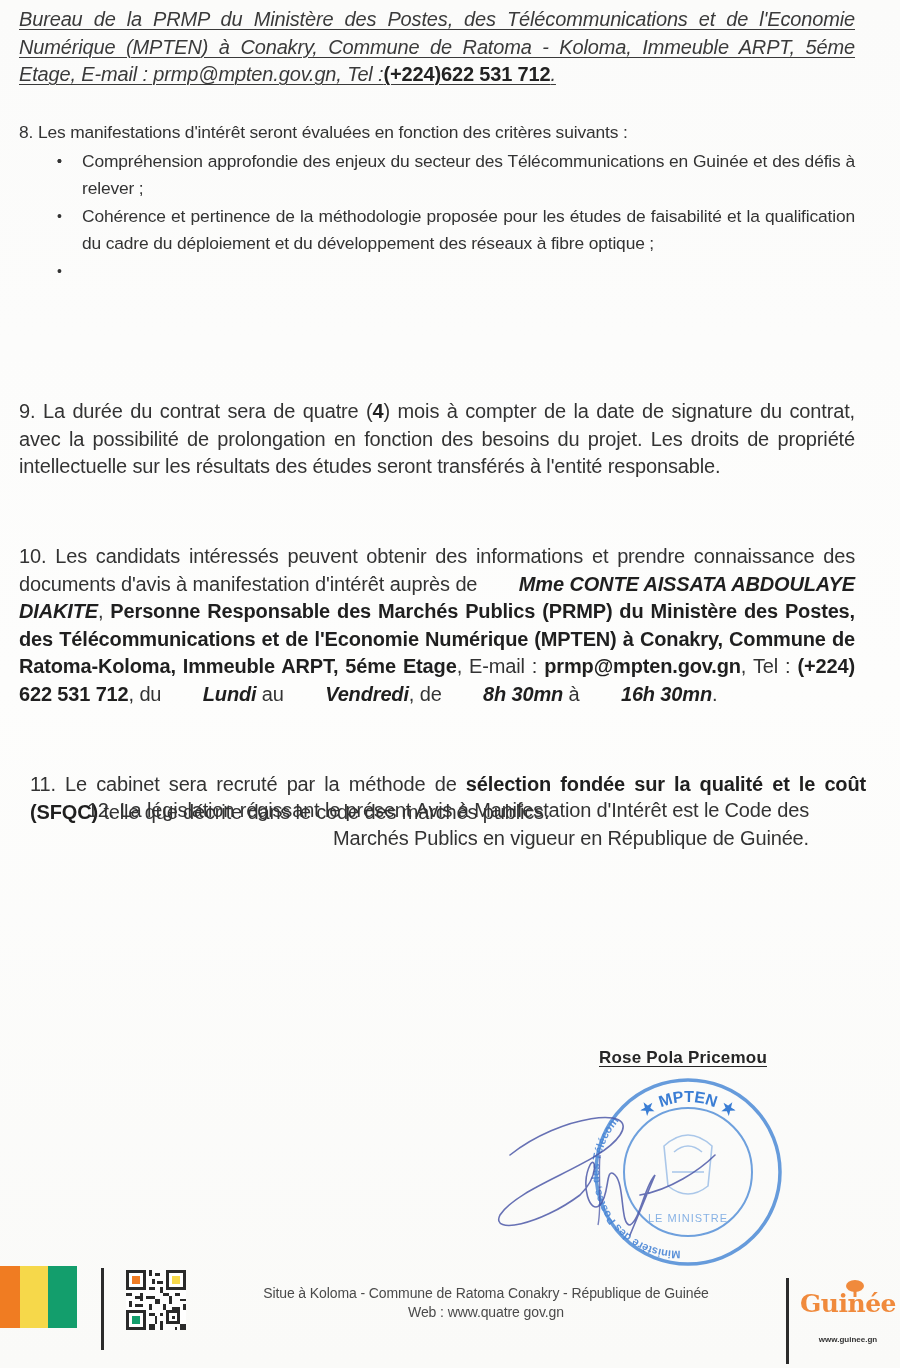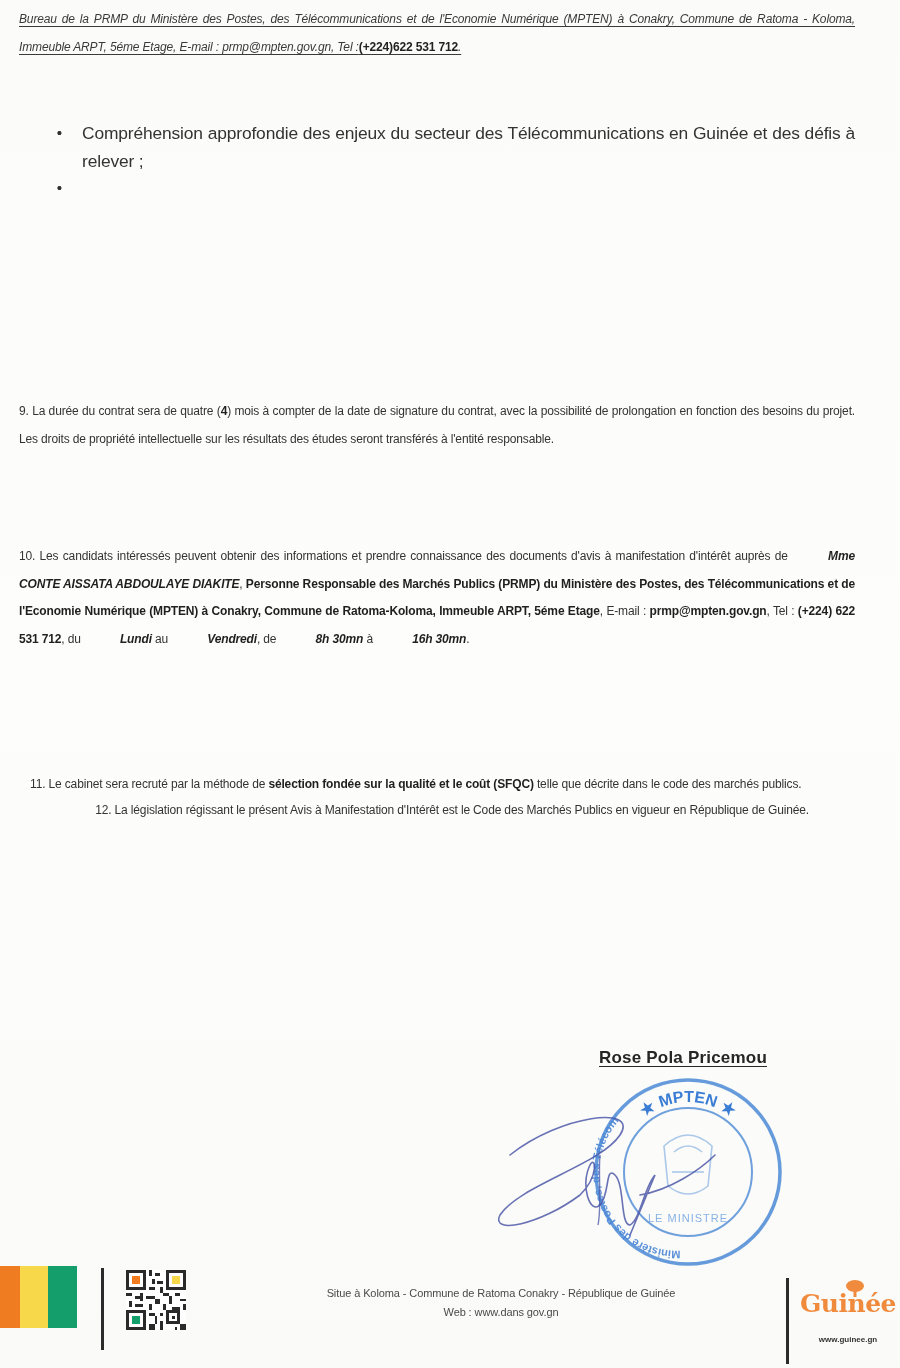--- a/index.html
+++ b/index.html
@@ -17,21 +17,21 @@
     .page {
       position: absolute;
       left: 0; top: 0;
       width: 900px; height: 1368px;
       background: linear-gradient(180deg, #fbfbfa 0%, #fdfdfc 50%, #fafaf8 100%);
     }
     .para {
       position: absolute;
       left: 19px;
       width: 836px;
-      font-size: 12px;
+      font-size: 20px;
       line-height: 27.5px;
       text-align: justify;
       color: #333;
       letter-spacing: -0.15px;
     }
     .para.last-left { text-align-last: left; }
     .intro {
       top: 6px;
       font-style: italic;
       text-decoration: underline;
@@ -127,25 +127,25 @@
 
     .qr {
       position: absolute;
       left: 126px;
       top: 1270px;
       width: 60px;
       height: 60px;
     }
     .footer-text {
       position: absolute;
-      left: 207px;
+      left: 192px;
       top: 1284px;
       width: 588px;
       text-align: center;
-      font-size: 11px;
+      font-size: 14px;
       line-height: 19px;
       color: #4a4a4a;
       letter-spacing: -0.1px;
     }
     .footer-text div { white-space: nowrap; }
     .guinee-logo {
       position: absolute;
       left: 798px;
       top: 1285px;
       width: 100px;
@@ -177,24 +177,25 @@
     }
   </style>
 </head>
 <body>
 
 <div class="page">
 
   <p class="para intro last-left"><span>Bureau de la PRMP du Ministère des Postes, des Télécommunications et de l'Economie Numérique (MPTEN) à Conakry, Commune de Ratoma - Koloma, Immeuble ARPT, 5éme Etage, E-mail : prmp@mpten.gov.gn, Tel :</span><span class="tel-num">(+224)622 531 712</span><span>.</span></p>
 
   <div class="criteria">
+    <p>8. Les manifestations d'intérêt seront évaluées en fonction des critères suivants :</p>
     <ul class="criteria-list">
       <li><span class="bullet">•</span></li>
       <li><span class="bullet">•</span><span>Compréhension approfondie des enjeux du secteur des Télécommunications en Guinée et des défis à relever ;</span></li>
-      <li><span class="bullet">•</span></li>
+      <li><span class="bullet">•</span><span>Cohérence et pertinence de la méthodologie proposée pour les études de faisabilité et la qualification du cadre du déploiement et du développement des réseaux à fibre optique ;</span></li>
       <li><span class="bullet">•</span></li>
     </ul>
   </div>
 
   <p class="para last-left" style="top:398px;"><span>9. La durée du contrat sera de quatre (</span><span class="b">4</span><span>) mois à compter de la date de signature du contrat, avec la possibilité de prolongation en fonction des besoins du projet. Les droits de propriété intellectuelle sur les résultats des études seront transférés à l'entité responsable.</span></p>
 
   <p class="para last-left" style="top:543px;"><span>10. Les candidats intéressés peuvent obtenir des informations et prendre connaissance des documents d'avis à manifestation d'intérêt auprès de </span><span class="bi">Mme CONTE AISSATA ABDOULAYE DIAKITE</span><span>, </span><span class="b">Personne Responsable des Marchés Publics (PRMP) du Ministère des Postes, des Télécommunications et de l'Economie Numérique (MPTEN) à Conakry, Commune de Ratoma-Koloma, Immeuble ARPT, 5éme Etage</span><span>, E-mail : </span><span class="b">prmp@mpten.gov.gn</span><span>, Tel : </span><span class="b">(+224) 622 531 712</span><span>, du </span><span class="bi">Lundi</span><span> au </span><span class="bi">Vendredi</span><span>, de </span><span class="bi">8h 30mn</span><span> à </span><span class="bi">16h 30mn</span><span>.</span></p>
 
   <p class="para last-left" style="top:771px;margin-left:11px;"><span>11. Le cabinet sera recruté par la méthode de </span><span class="b">sélection fondée sur la qualité et le coût (SFQC)</span><span> telle que décrite dans le code des marchés publics.</span></p>
 
@@ -280,21 +281,21 @@
         <rect x="12" y="18" width="1" height="3"></rect>
       <rect x="19" y="19" width="2" height="2"></rect>
         <rect x="17" y="20" width="1" height="1"></rect>
     </g>
     <rect x="15" y="15" width="3" height="3" fill="#fff"></rect>
     <rect x="16" y="16" width="1" height="1" fill="#2a2a2a"></rect>
   </svg>
 
   <div class="footer-text">
     <div>Situe à Koloma - Commune de Ratoma Conakry - République de Guinée</div>
-    <div>Web : www.dans gov.gn</div>
+    <div>Web : www.quatre gov.gn</div>
   </div>
 
   <div class="footer-divider divider-right"></div>
 
   <div class="guinee-logo">
     <svg class="guinee-tree" viewBox="0 0 22 18">
       <ellipse cx="11" cy="7" rx="9" ry="6" fill="#f08a3c"></ellipse>
       <rect x="9.5" y="10" width="3" height="8" fill="#f08a3c"></rect>
     </svg>
     <div class="guinee-word">Guinée</div>

